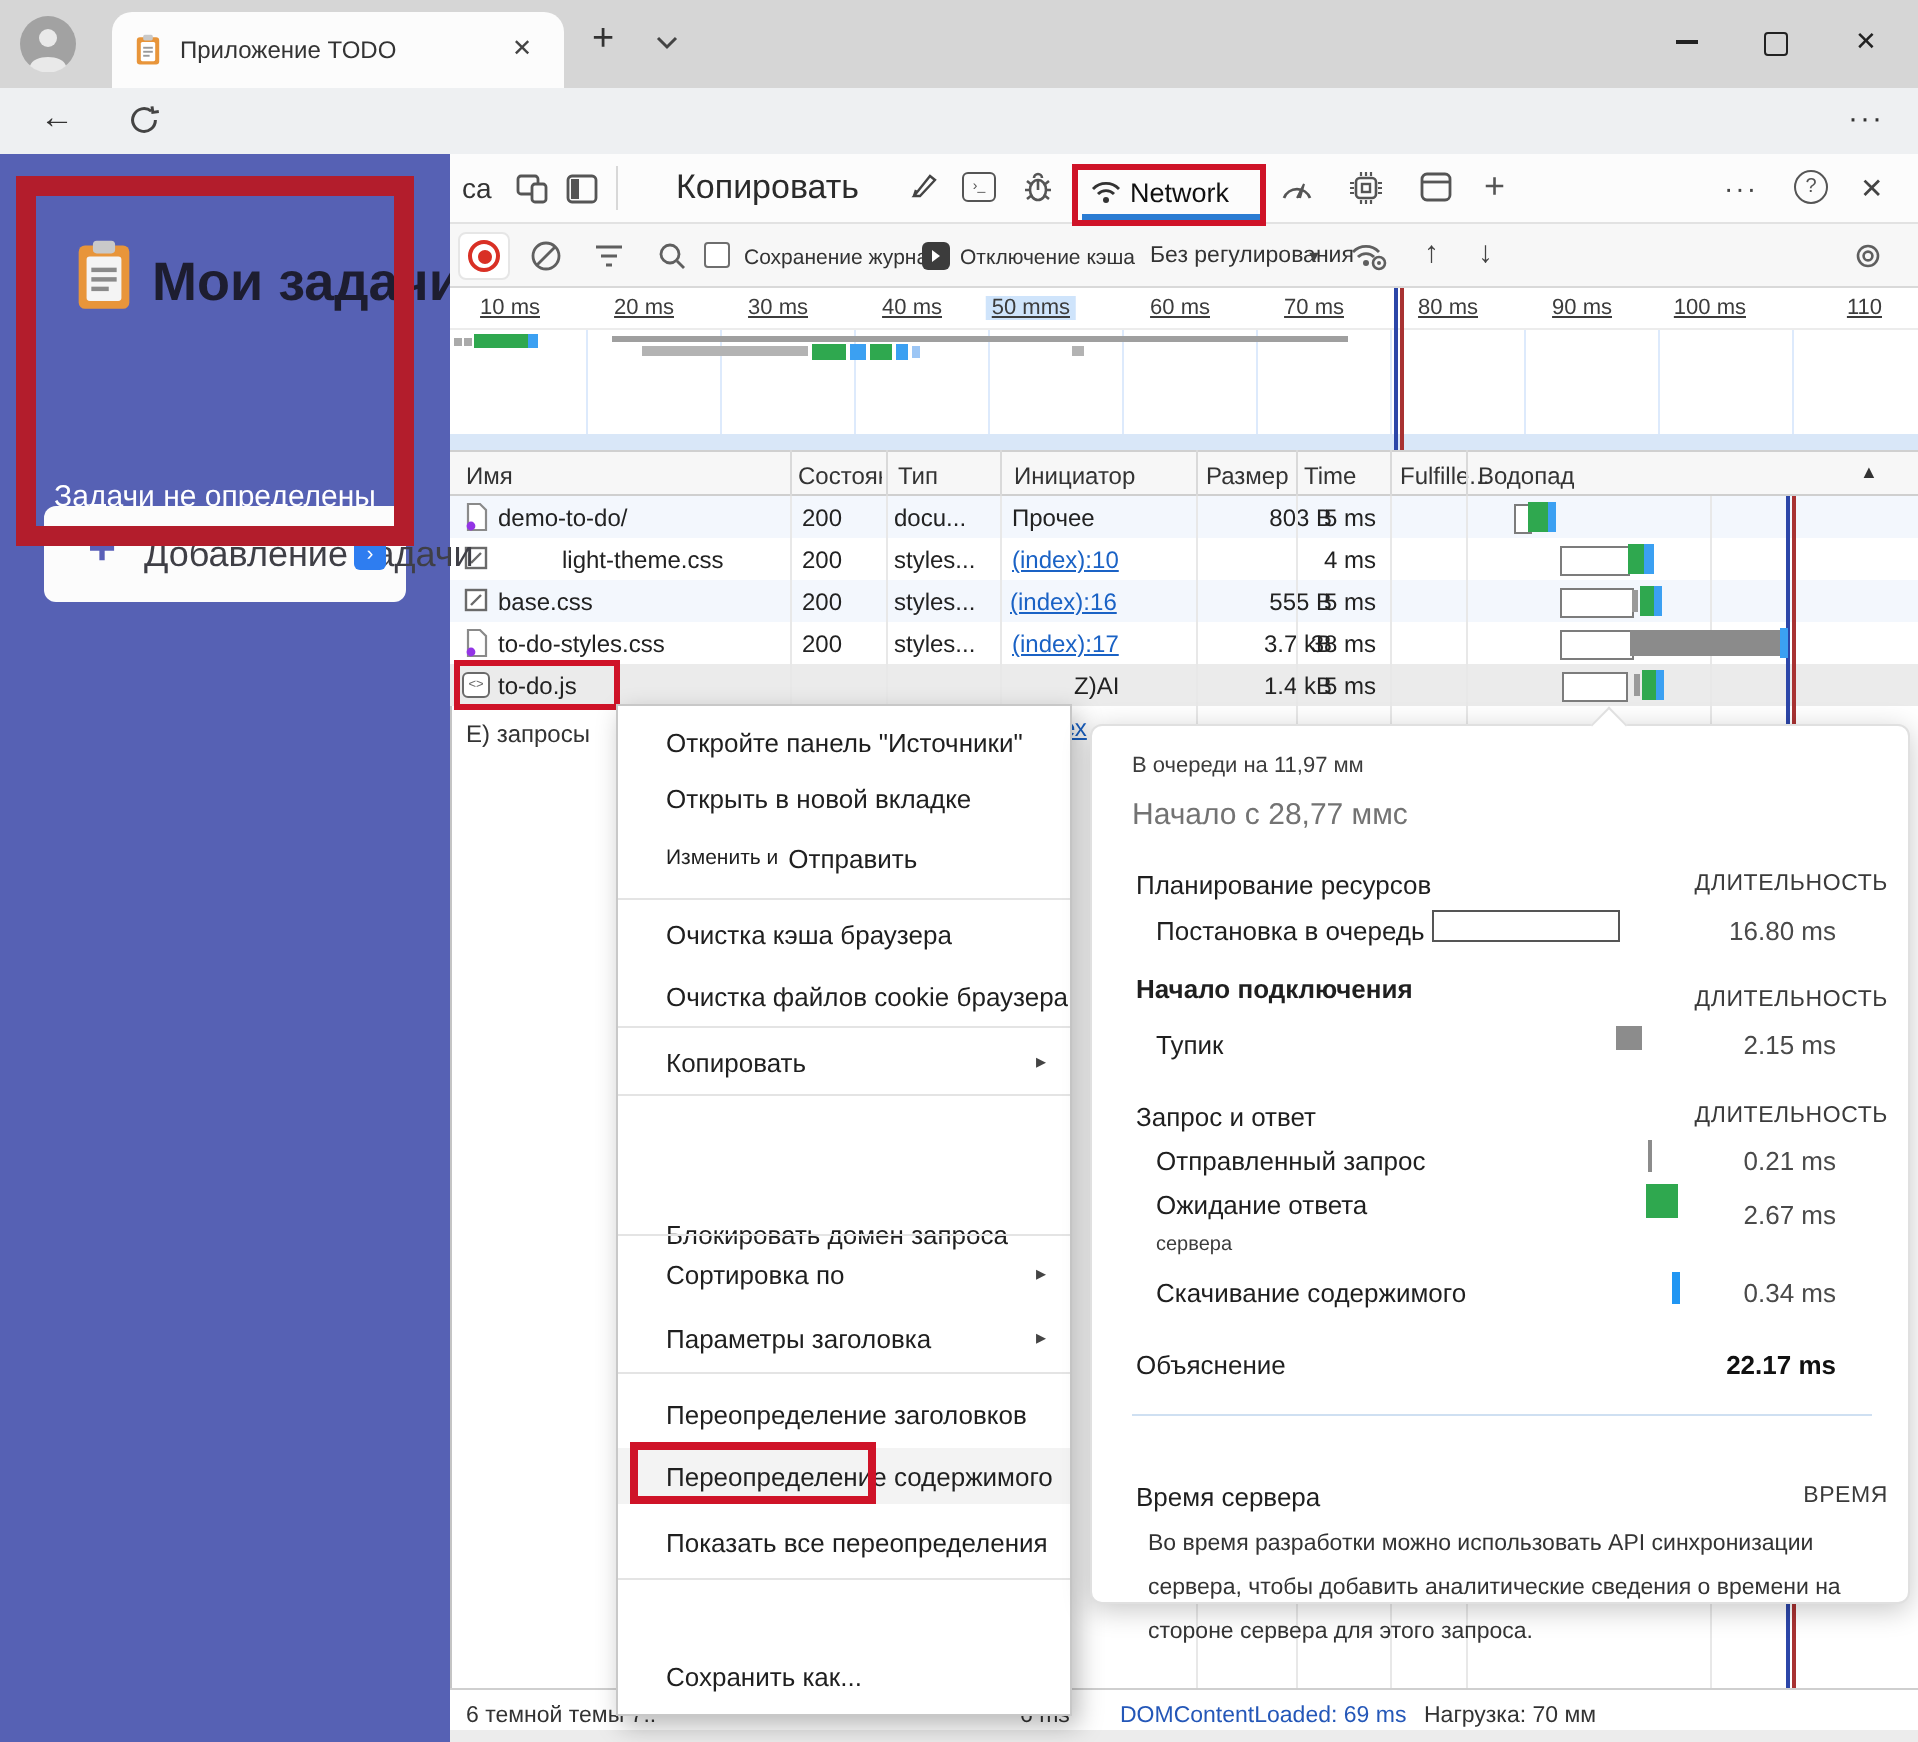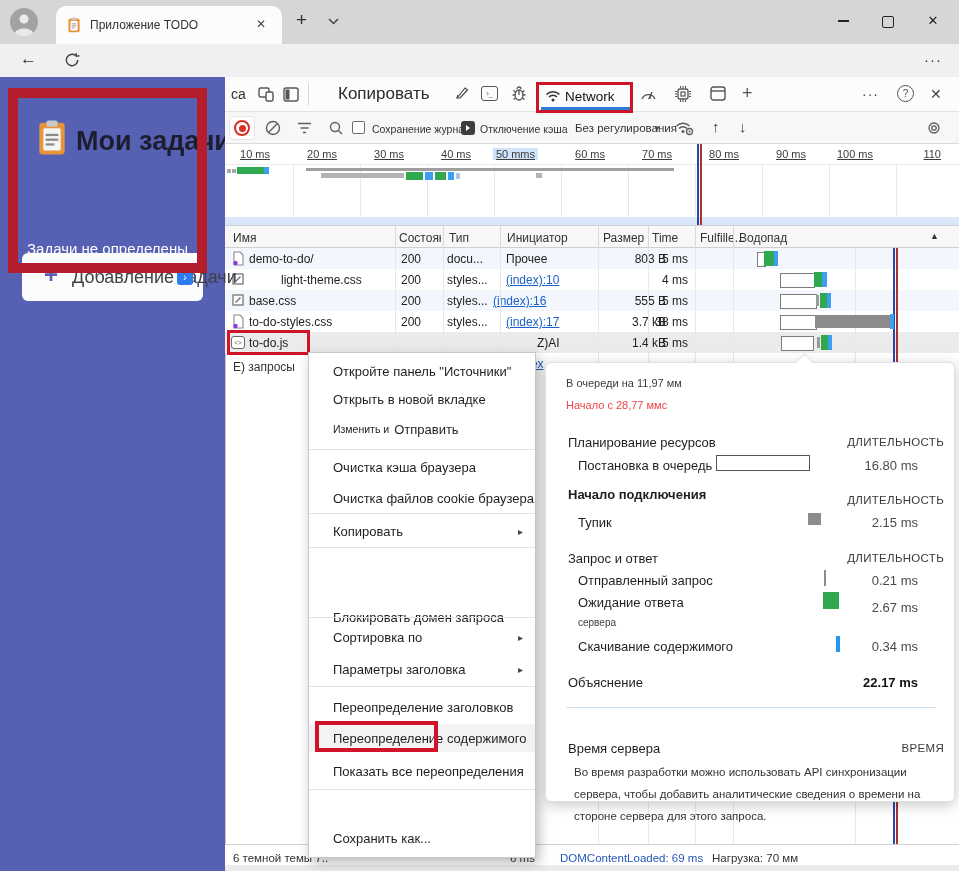--- a/index.html
+++ b/index.html
@@ -367,21 +367,21 @@
 <div class="abs nrow" style="top:290px;background:#f3f7fd;">
   <div class="abs" style="left:6px;top:3px;">
     <svg width="14" height="14" viewBox="0 0 14 14">
         <rect x="2" y="2" width="10" height="10" fill="#fff" stroke="#6a6a6a" stroke-width="1.2"></rect>
         <path d="M4.5 9.5l5-5" stroke="#6a6a6a" stroke-width="1.2"></path>
       </svg>
   </div>
   <span class="cell" style="left:24px;">base.css</span>
   <span class="cell" style="left:176px;">200</span>
   <span class="cell" style="left:222px;">styles...</span>
-  <span class="cell link" style="left:268px;">(index):16</span>
+  <span class="cell link" style="left:280px;">(index):16</span>
   <span class="cell r" style="left:375px;width:66px;">555 B</span>
   <span class="cell r" style="left:425px;width:38px;">5 ms</span>
 </div>
 <div class="abs nrow" style="top:311px;background:#fff;">
   <div class="abs" style="left:6px;top:3px;">
     <svg width="14" height="15" viewBox="0 0 14 15">
         <path d="M3 1h6l3 3v10H3z" fill="#fff" stroke="#8a8a8a" stroke-width="1.1"></path>
         <circle cx="4.5" cy="12" r="2.2" fill="#9334e6"></circle>
       </svg>
   </div>
@@ -494,21 +494,21 @@
     </div>
   <div class="mdiv" style="top:436px;"></div>
   <div class="mi" style="top:471px;">
       <span>Сохранить как...</span>
     </div>
 </div>
 
 <div class="abs caret"></div>
 <div class="abs popup">
   <span class="abs txt" style="left:20px;top:14px;font-size:11px;color:#3c3c3c;">В очереди на 11,97 мм</span>
-  <span class="abs txt" style="left:20px;top:36px;font-size:11px;color:#ef4444;">Начало с 28,77 ммс</span>
+  <span class="abs txt" style="left:20px;top:36px;font-size:15px;color:#737373;">Начало с 28,77 ммс</span>
 
   <span class="sec" style="top:72px;">Планирование ресурсов</span>
   <span class="dur" style="top:73px;">ДЛИТЕЛЬНОСТЬ</span>
   <span class="plabel" style="top:95px;">Постановка в очередь</span>
   <div class="abs" style="left:170px;top:92px;width:94px;height:16px;background:#fff;border:1.5px solid #555;"></div>
   <span class="pval" style="top:95px;">16.80 ms</span>
 
   <span class="sec" style="top:124px;font-weight:bold;">Начало подключения</span>
   <span class="dur" style="top:131px;">ДЛИТЕЛЬНОСТЬ</span>
   <span class="plabel" style="top:152px;">Тупик</span>

